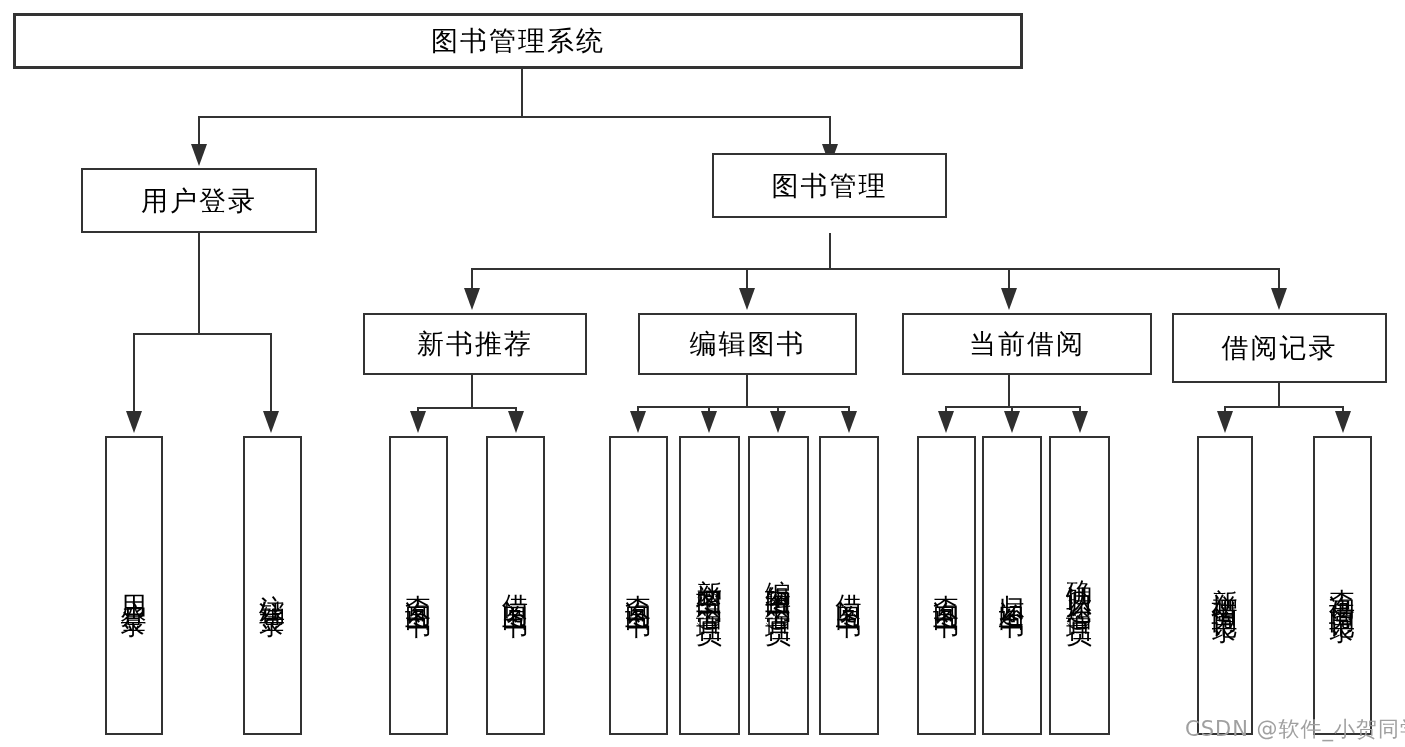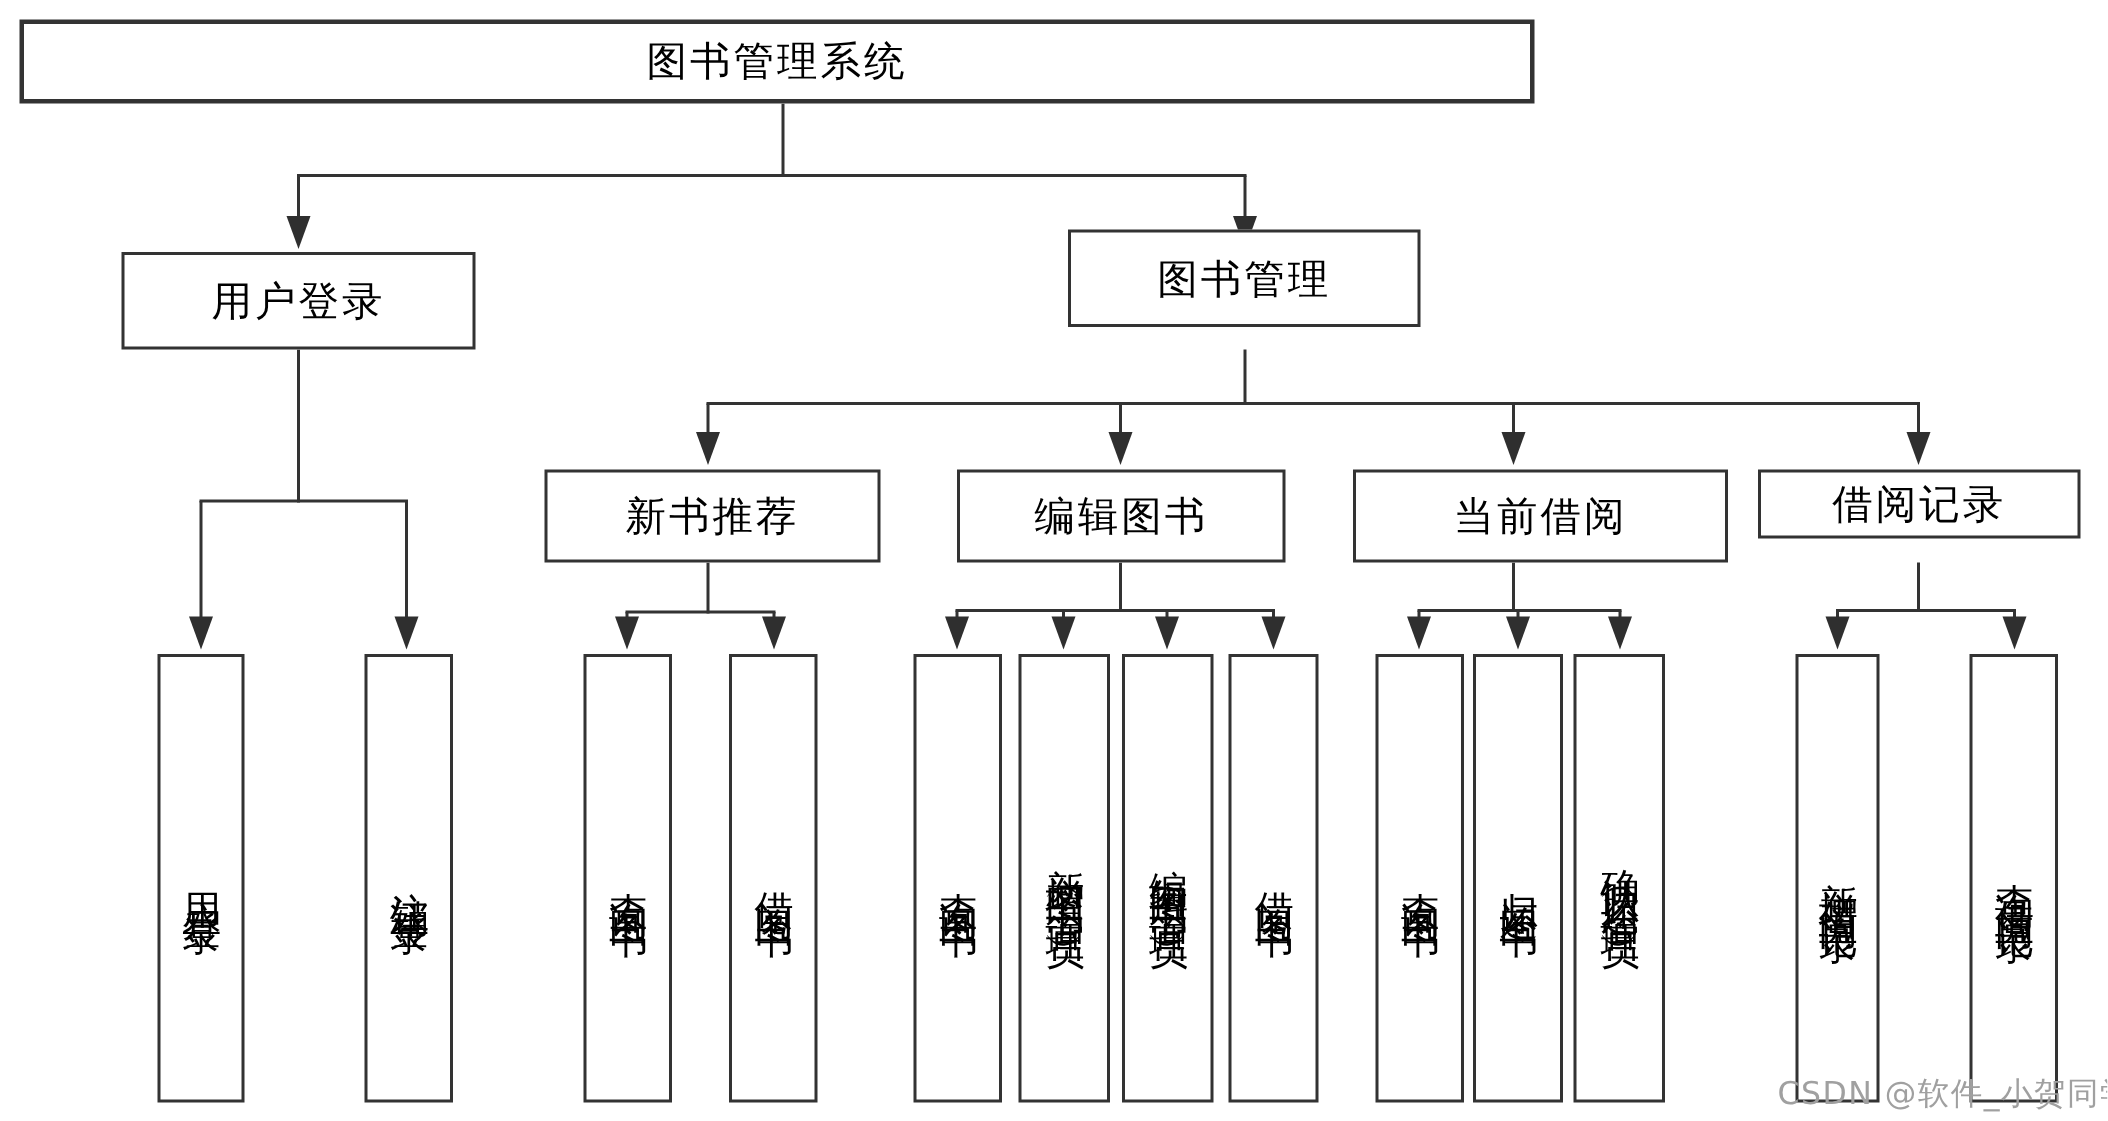--- a/index.html
+++ b/index.html
@@ -105,21 +105,21 @@
 
   <div class="box h" style="left:363px;top:313px;width:224px;height:62px">
     <span>新书推荐</span>
   </div>
   <div class="box h" style="left:638px;top:313px;width:219px;height:62px">
     <span>编辑图书</span>
   </div>
   <div class="box h" style="left:902px;top:313px;width:250px;height:62px">
     <span>当前借阅</span>
   </div>
-  <div class="box h" style="left:1172px;top:313px;width:215px;height:46px">
+  <div class="box h" style="left:1172px;top:313px;width:215px;height:70px">
     <span>借阅记录</span>
   </div>
 
   <div class="box v" style="left:105px;top:436px;width:58px;height:299px">
     <span class="vtxt">用户登录</span>
   </div>
   <div class="box v" style="left:243px;top:436px;width:59px;height:299px">
     <span class="vtxt">注销登录</span>
   </div>
 

